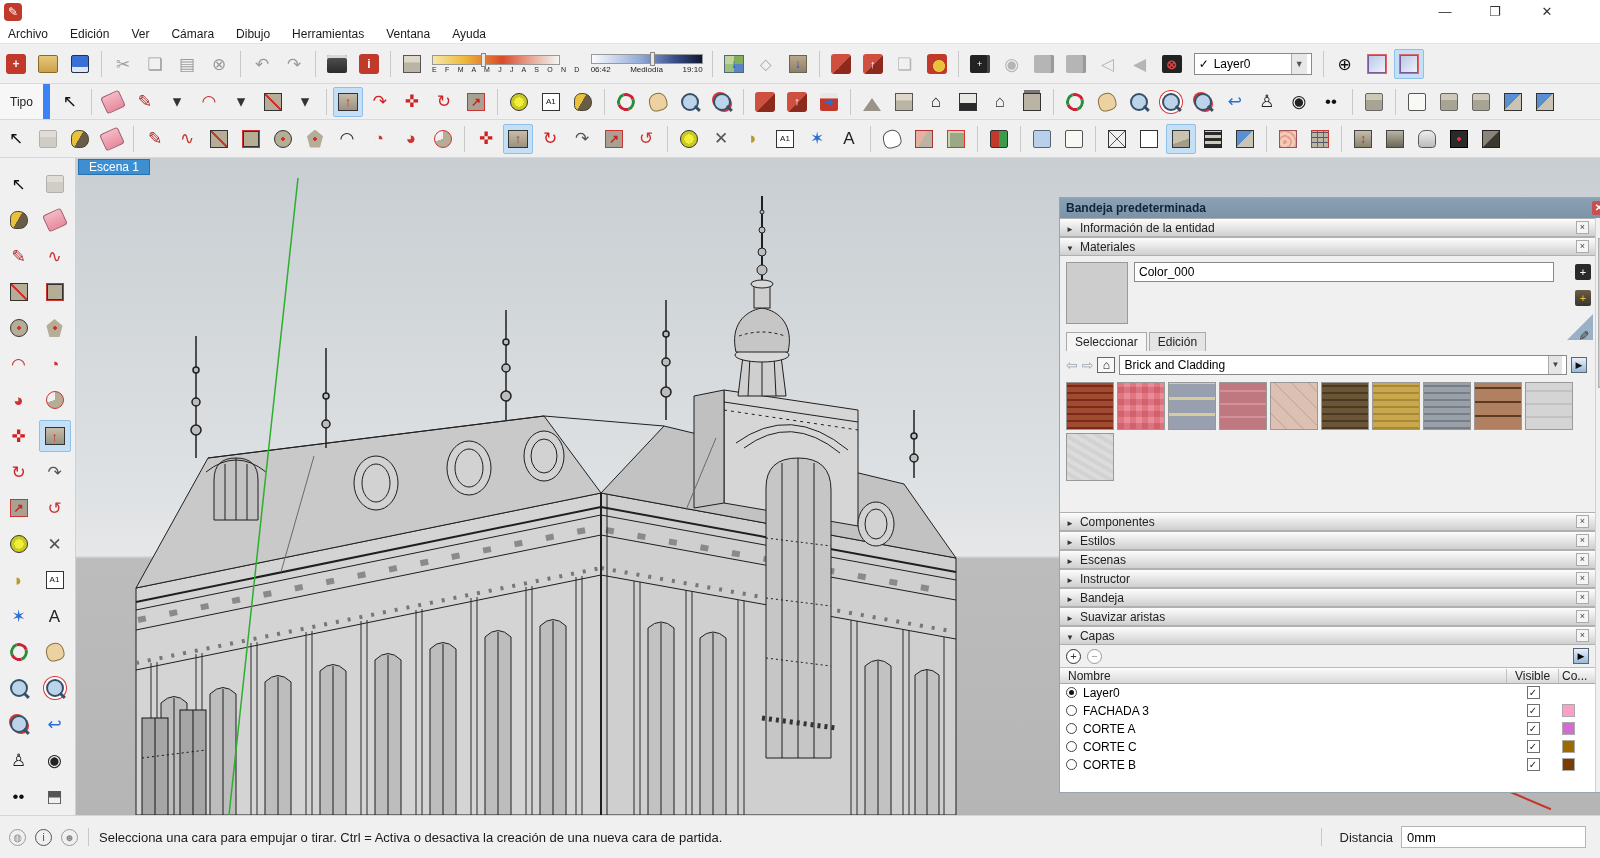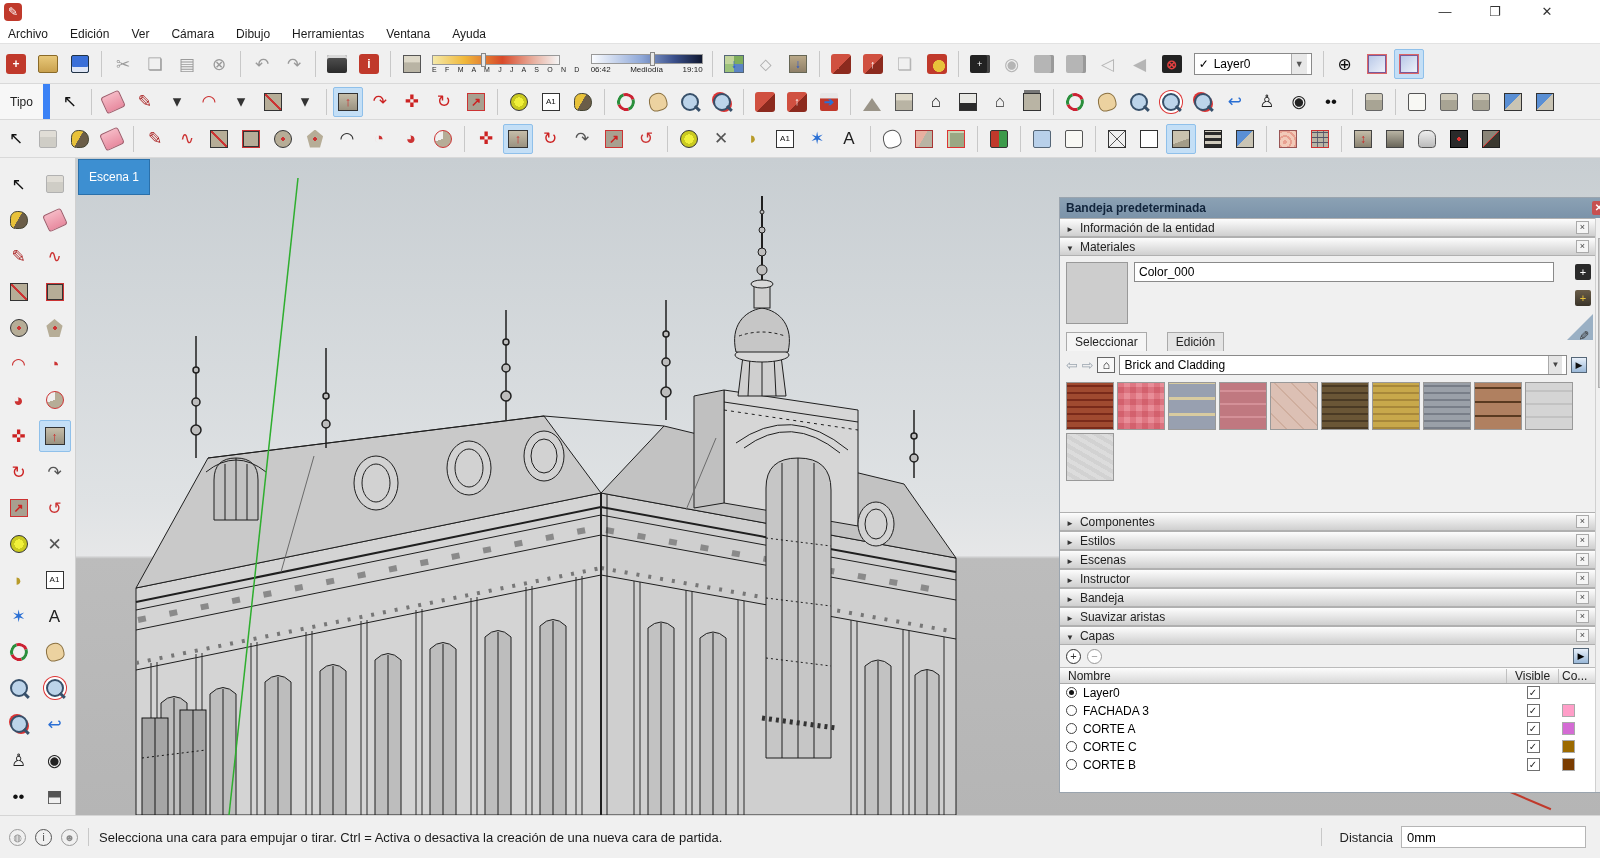--- a/index.html
+++ b/index.html
@@ -84,21 +84,21 @@
   .timelabels{display:flex;justify-content:space-between;font-size:8px;color:#222;margin-top:1px;width:112px;}
   .notch{position:absolute;top:-3px;width:5px;height:14px;background:#e8e8e8;border:1px solid #888;}
   .layersel{display:flex;align-items:center;margin:0 6px;height:22px;border:1px solid #8a8a8a;background:#fff;width:118px;font-size:12px;padding:0 4px;gap:5px;}
   .layersel .dd{margin-left:auto;width:16px;height:20px;background:#e8e8e8;border-left:1px solid #aaa;text-align:center;font-size:9px;line-height:20px;color:#555;}
   .tipolabel{font-size:12px;color:#222;background:#f7f7f7;border-right:7px solid #3b82f6;height:100%;display:flex;align-items:center;padding:0 10px;margin-right:4px;}
   
   #main{position:absolute;left:0;top:158px;width:1600px;height:657px;}
   #lefttools{position:absolute;left:0;top:0;width:76px;height:657px;background:#f0f0f0;border-right:1px solid #d0d0d0;display:grid;grid-template-columns:36px 36px;align-content:start;padding-top:10px;justify-content:center;row-gap:4px;}
   #lefttools .tb{width:32px;height:32px;}
   #viewport{position:absolute;left:76px;top:0;width:1524px;height:657px;background:linear-gradient(180deg,#c8ced2 0%,#dfe2e4 52%,#e6e7e8 60.5%,#bcbcbc 61%,#b5b5b5 100%);overflow:hidden;}
-  #scenetab{position:absolute;left:2px;top:1px;background:#3d8fd1;color:#fff;font-size:12px;padding:10px 10px;border:1px solid #2a70aa;}
+  #scenetab{position:absolute;left:2px;top:1px;background:#3d8fd1;color:#fff;font-size:12px;padding:0 10px;border:1px solid #2a70aa;}
   #bldg{position:absolute;left:0;top:0;}
   #redline{position:absolute;left:1400px;top:635px;width:78px;height:2px;background:#c0392b;transform:rotate(23deg);}
   
   #tray{position:absolute;left:983px;top:39px;width:554px;height:596px;background:#f0f0f0;border:1px solid #9aa4ae;font-size:12px;}
   #trayhdr{height:20px;background:linear-gradient(#8ba1b4,#7b93a9);display:flex;align-items:center;padding:0 6px;font-weight:bold;color:#10233a;}
   #trayclose{margin-left:auto;width:14px;height:14px;background:#c75050;color:#fff;font-size:10px;line-height:14px;text-align:center;border-radius:2px;}
   #traybody{position:absolute;left:0;top:20px;right:17px;bottom:0;overflow:hidden;}
   #trayscroll{position:absolute;right:0;top:20px;bottom:0;width:17px;background:#f0f0f0;border-left:1px solid #d0d0d0;}
   .scrarrow{height:16px;text-align:center;font-size:8px;color:#666;line-height:16px;background:#f0f0f0;}
   .scrarrow.bottom{position:absolute;bottom:0;left:0;right:0;}
@@ -108,21 +108,21 @@
   .tri-e::before{content:"▼";font-size:8px;color:#333;}
   .secx{margin-left:auto;width:13px;height:13px;border:1px solid #aaa;background:#f5f5f5;color:#444;font-size:9px;line-height:11px;text-align:center;}
   
   #matcontent{position:relative;height:256px;background:#f0f0f0;padding:4px 6px;}
   #matprev{position:absolute;left:6px;top:6px;width:62px;height:62px;background:#cdcdcd;border:1px solid #999;}
   #matname{position:absolute;left:74px;top:6px;width:420px;height:20px;border:1px solid #8a8a8a;font-size:12px;padding:0 4px;font-family:"Liberation Sans",sans-serif;}
   .matmini{position:absolute;width:16px;height:16px;font-size:11px;text-align:center;line-height:16px;}
   #mpane{right:4px;top:8px;background:#2a2a2a;color:#fff;border-radius:2px;}
   #mcreate{right:4px;top:34px;background:linear-gradient(#6a5d48,#3a342a);color:#e8c23a;border-radius:2px;}
   #mtri{position:absolute;right:2px;top:58px;width:0;height:0;border-right:26px solid #9ab0c4;border-top:26px solid transparent;}
-  #mattabs{position:absolute;left:6px;top:76px;display:flex;gap:20px;}
+  #mattabs{position:absolute;left:6px;top:76px;display:flex;gap:2px;}
   .mtab{padding:2px 8px;border:1px solid #aaa;border-bottom:none;background:#e4e4e4;color:#222;}
   .mtab.on{background:#f5f5f5;font-weight:normal;}
   #meyedrop{position:absolute;right:6px;top:72px;font-size:13px;transform:rotate(90deg);color:#333;}
   #matnav{position:absolute;left:6px;top:98px;right:8px;height:22px;display:flex;align-items:center;gap:4px;}
   .navarrow{color:#9aa4ae;font-size:14px;}
   .homeico{width:18px;height:16px;border:1px solid #666;text-align:center;font-size:12px;line-height:15px;background:#f8f8f8;color:#111;}
   #collsel{flex:1;height:20px;border:1px solid #8a8a8a;background:#fff;display:flex;align-items:center;padding:0 4px;}
   #collsel .dd{margin-left:auto;width:14px;height:18px;background:#e4e4e4;border-left:1px solid #aaa;font-size:8px;line-height:18px;text-align:center;color:#444;}
   #mdetails{width:16px;height:16px;background:linear-gradient(#e8f0fa,#9ab8d8);border:1px solid #567;font-size:9px;text-align:center;line-height:15px;color:#111;}
   #swgrid{position:absolute;left:6px;top:126px;right:8px;display:flex;flex-wrap:wrap;gap:3px;}

